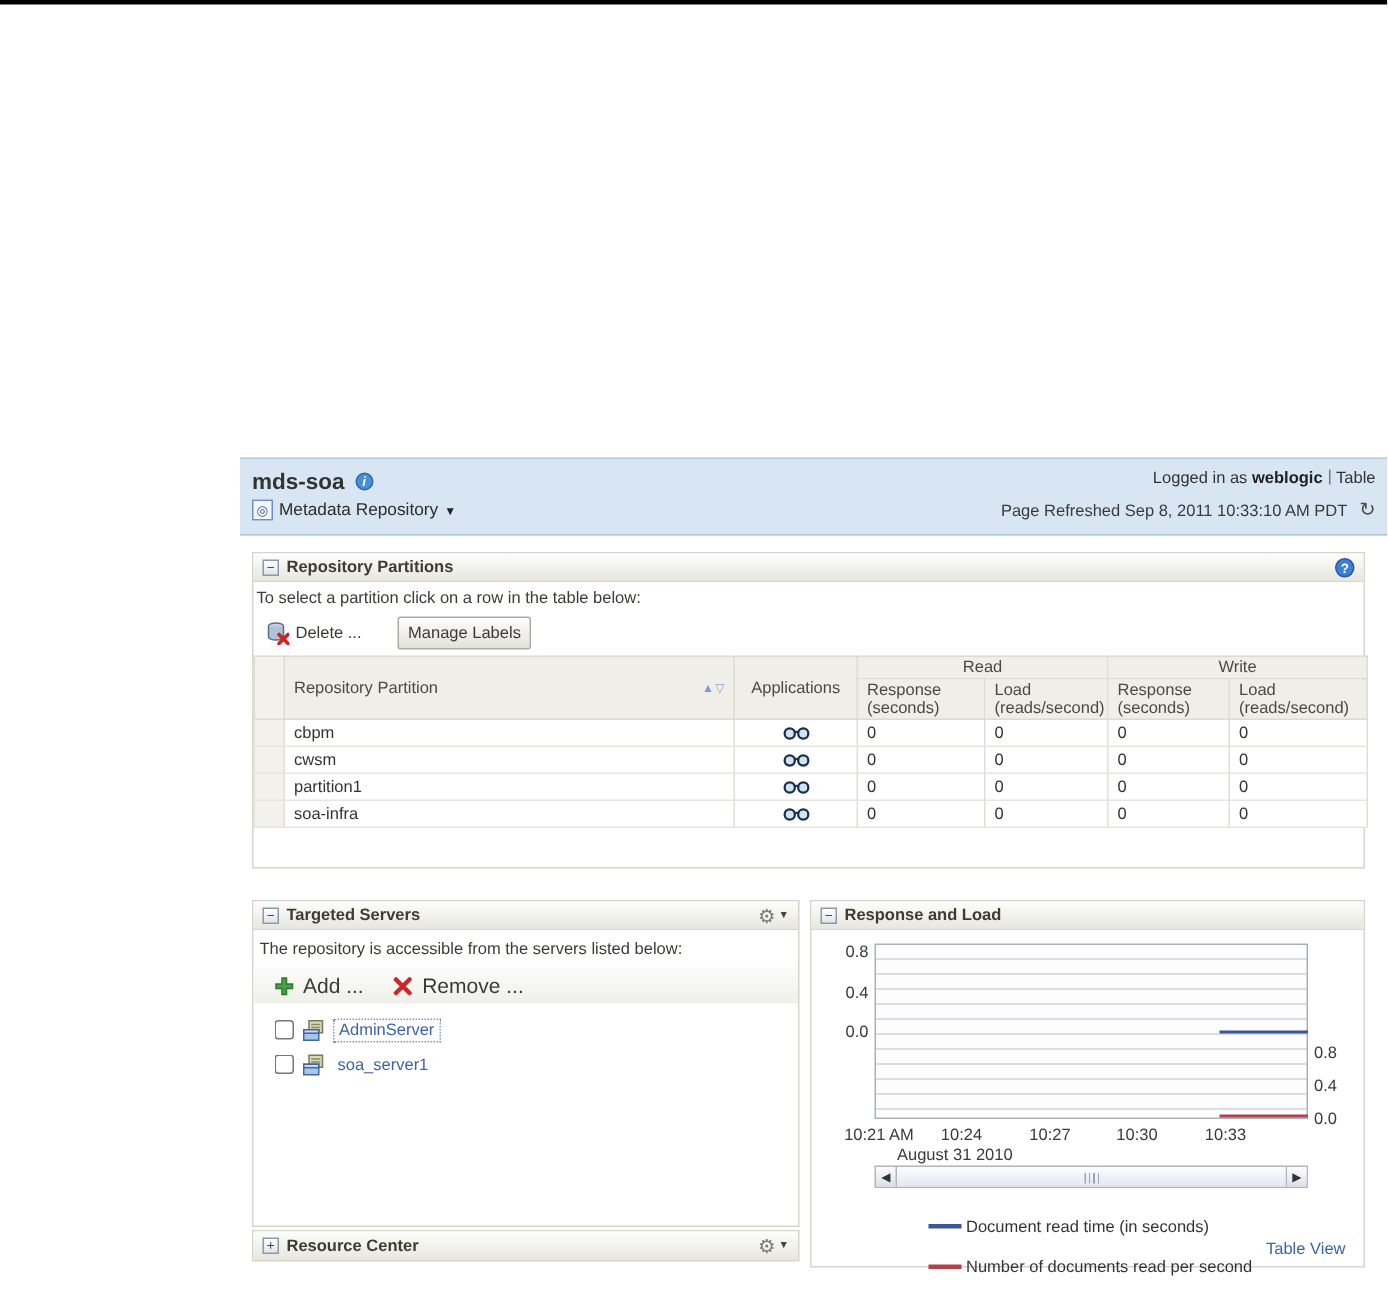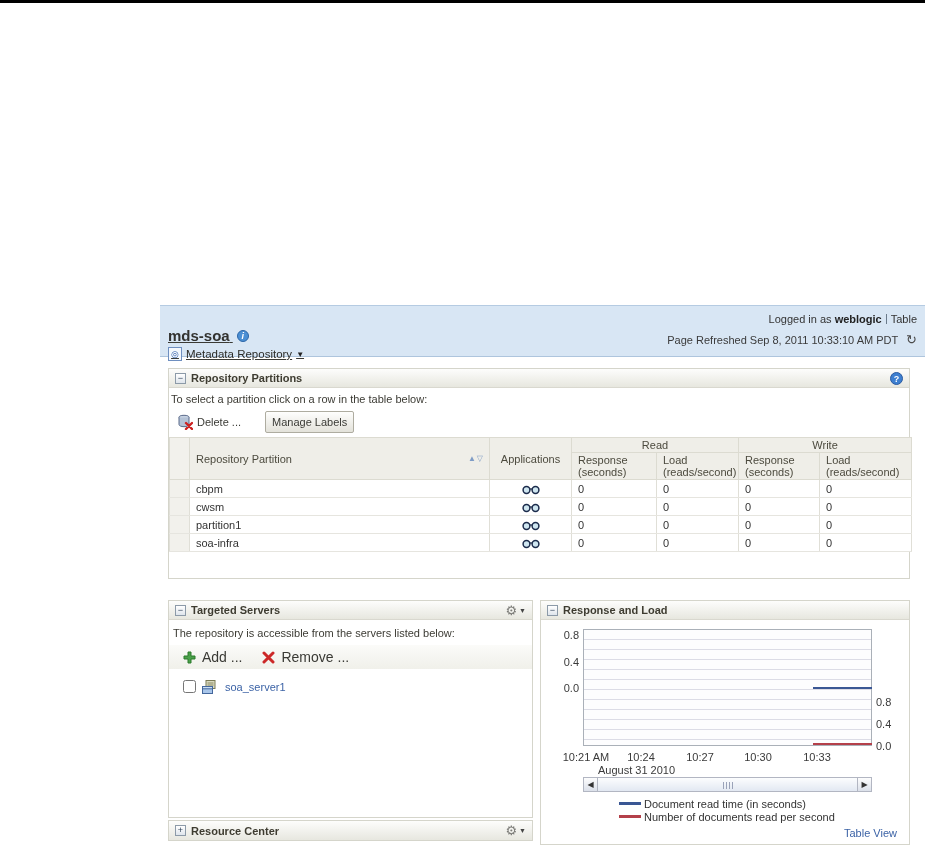--- a/index.html
+++ b/index.html
@@ -4,21 +4,21 @@
 <style>
   * { margin:0; padding:0; box-sizing:border-box; }
   html,body { background:#ffffff; }
   body { font-family:"Liberation Sans", sans-serif; font-size:11px; color:#3a3a35; }
   .screen { position:relative; width:925px; height:863px; overflow:hidden; background:#fff; }
   .top-rule { position:absolute; top:0; left:0; width:925px; height:3px; background:#000; }
 
   
   .header-band { position:absolute; left:160px; top:305px; width:765px; height:52px;
     background:#d8e6f4; border-top:1px solid #b5cbe2; border-bottom:1px solid #aec5dd; }
-  .hb-left { position:absolute; left:8px; top:21px;text-decoration:underline; }
+  .hb-left { position:absolute; left:8px; top:7px; }
   .page-title { font-size:15px; font-weight:bold; color:#333330; }
   .info-icon { display:inline-block; width:12px; height:12px; border-radius:50%;
     background:#4a8fd4; border:1px solid #2c66a8; color:#fff; font-size:9px; font-weight:bold;
     text-align:center; line-height:11px; vertical-align:2px; margin-left:4px; font-style:italic; }
   .menu-row { margin-top:3px; display:flex; align-items:center; gap:4px; cursor:pointer; }
   .target-icon { display:inline-block; width:14px; height:14px; background:#f4f8fd;
     border:1px solid #6f8fc0; text-align:center; line-height:12px; font-size:9px; color:#2a5aa8; }
   .menu-label { font-size:11.5px; color:#2c2c28; }
   .caret { font-size:8px; color:#222; }
   .hb-right { position:absolute; right:8px; top:7px; text-align:right; }
@@ -99,21 +99,21 @@
   .scrollbar { position:absolute; top:156px; left:42px; width:289px; height:15px; display:flex;
     border:1px solid #b2b6c2; background:#eef0f5; }
   .sb-arrow { width:14px; text-align:center; font-size:8px; line-height:13px; color:#333;
     background:linear-gradient(to bottom,#fdfdfd,#dbe0ea); cursor:pointer; flex:0 0 auto; }
   .sb-arrow.left { border-right:1px solid #b2b6c2; }
   .sb-arrow.right { border-left:1px solid #b2b6c2; }
   .sb-thumb { flex:1; background:linear-gradient(to bottom,#fcfdfe,#e2e8f2); position:relative; cursor:pointer; }
   .sb-grip { position:absolute; left:50%; top:4px; width:11px; height:7px; margin-left:-5px;
     background:repeating-linear-gradient(to right,#9aa2b8 0 1px, transparent 1px 3px); }
   .legend { position:absolute; top:176px; left:78px; }
-  .legend-row { display:flex; align-items:center; gap:3px; height:13px; }
+  .legend-row { display:flex; align-items:center; gap:3px; height:13px;margin-top:14px; }
   .legend-swatch { width:22px; height:3px; flex:0 0 auto; }
   .legend-label { color:#333; }
   .table-view-link { position:absolute; top:206px; right:12px; color:#3c63a6; text-decoration:none; }
 
   .icon-svg { display:block; }
 </style>
 </head>
 <body>
 
 <div class="screen">
@@ -280,20 +280,31 @@
     <div class="server-list">
       <div class="server-row">
         <input type="checkbox" style="">
         <svg class="icon-svg" width="16" height="16" viewBox="0 0 16 16">
           <rect x="5" y="1.5" width="9" height="8" fill="#d9d9bf" stroke="#7a7a55" stroke-width="1"></rect>
           <line x1="6.5" y1="4" x2="12.5" y2="4" stroke="#8a8a65" stroke-width="1"></line>
           <line x1="6.5" y1="6" x2="12.5" y2="6" stroke="#8a8a65" stroke-width="1"></line>
           <rect x="1.5" y="7.5" width="10" height="7" fill="#a9c6ea" stroke="#44679c" stroke-width="1"></rect>
           <rect x="1.5" y="7.5" width="10" height="2.3" fill="#cadef4" stroke="#44679c" stroke-width="1"></rect>
         </svg>
+        <a class="server-link focused" href="#">AdminServer</a>
+      </div>
+      <div class="server-row">
+        <input type="checkbox" style="">
+        <svg class="icon-svg" width="16" height="16" viewBox="0 0 16 16">
+          <rect x="5" y="1.5" width="9" height="8" fill="#d9d9bf" stroke="#7a7a55" stroke-width="1"></rect>
+          <line x1="6.5" y1="4" x2="12.5" y2="4" stroke="#8a8a65" stroke-width="1"></line>
+          <line x1="6.5" y1="6" x2="12.5" y2="6" stroke="#8a8a65" stroke-width="1"></line>
+          <rect x="1.5" y="7.5" width="10" height="7" fill="#a9c6ea" stroke="#44679c" stroke-width="1"></rect>
+          <rect x="1.5" y="7.5" width="10" height="2.3" fill="#cadef4" stroke="#44679c" stroke-width="1"></rect>
+        </svg>
         <a class="server-link" href="#">soa_server1</a>
       </div>
     </div>
   </div>
 
   <div class="panel panel-resource">
     <div class="panel-header">
       <span class="collapse-box">+</span>
       <span class="panel-title">Resource Center</span>
       <span class="header-spacer"></span>

